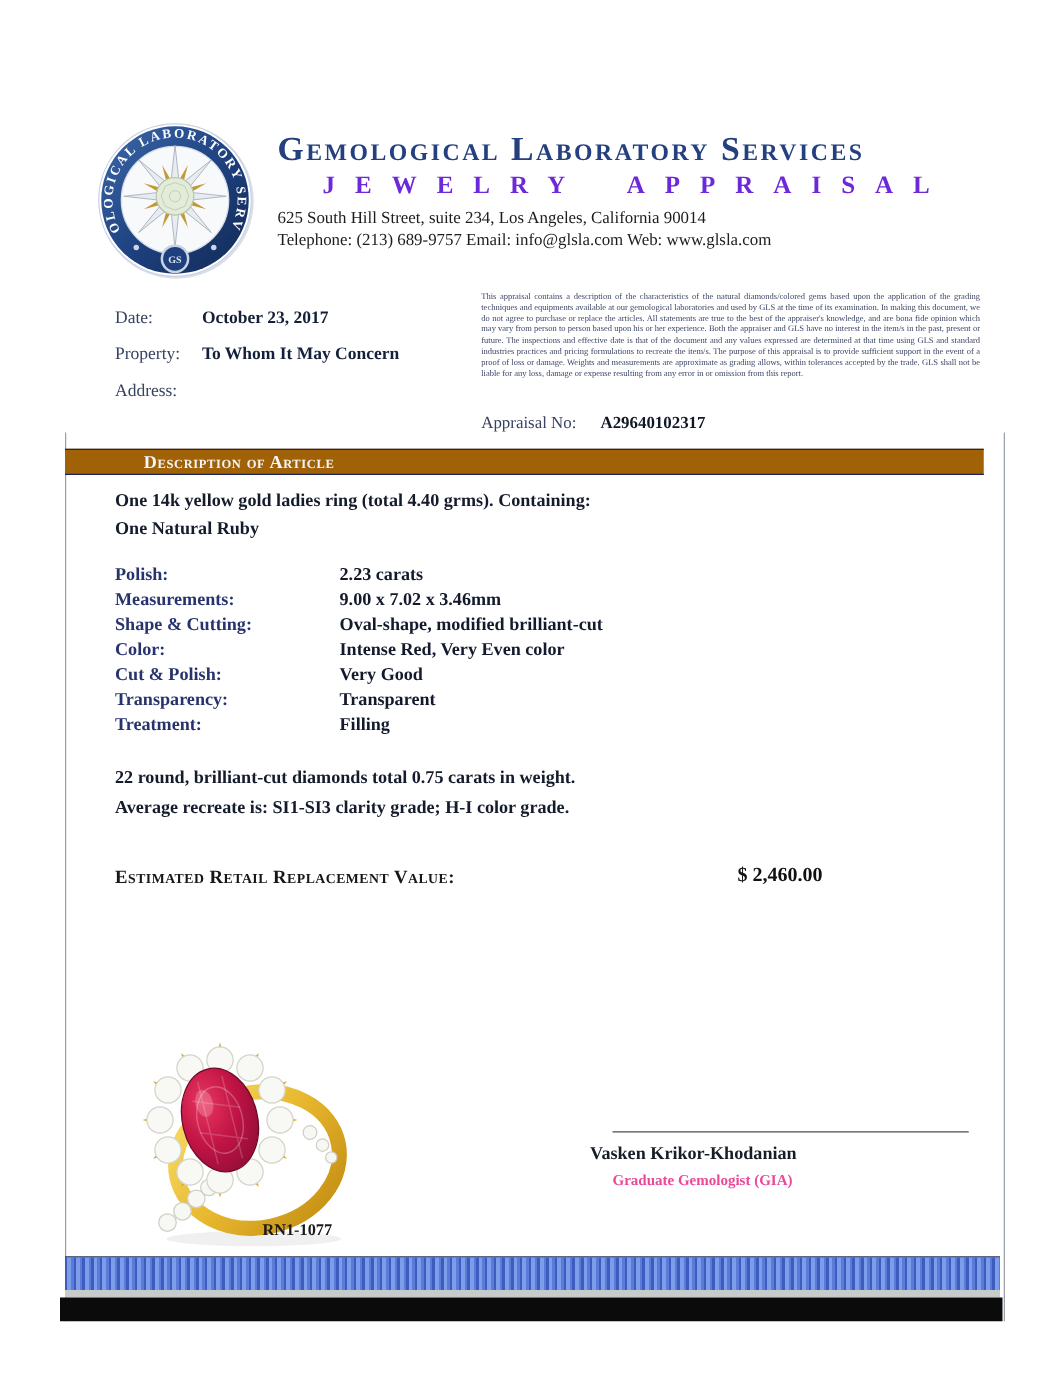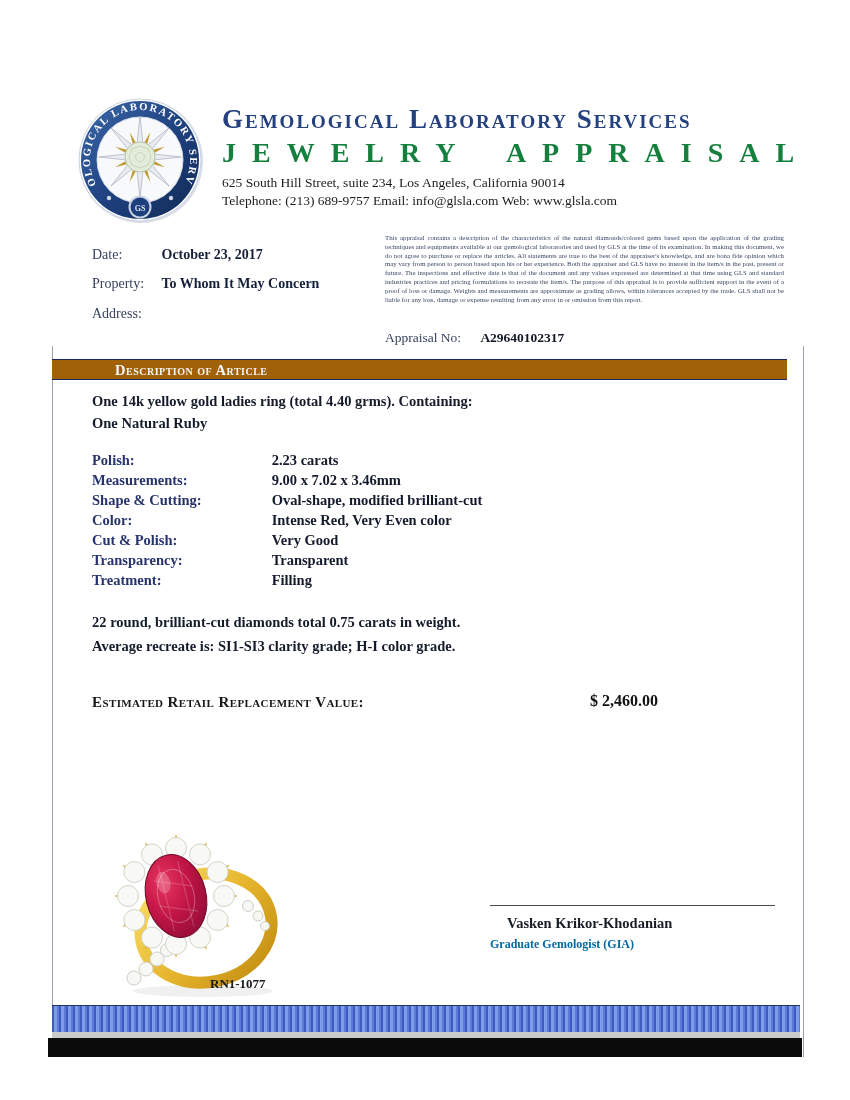--- a/index.html
+++ b/index.html
@@ -10,22 +10,22 @@
   .abs{position:absolute;}
 
   
   #logo{left:75px;top:95px;width:130px;height:130px;}
   #head-text{left:222px;top:105px;width:575px;}
   .co-title{
     font-variant:small-caps;font-weight:bold;font-size:27px;line-height:1.05;
     color:#25407f;letter-spacing:2px;white-space:nowrap;
   }
   .co-sub{
-    font-weight:bold;font-size:28px;color:#15803d;text-transform:uppercase;
-    letter-spacing:16px;word-spacing:14px;white-space:nowrap;margin-top:4px;
+    font-weight:bold;font-size:20px;color:#6d28d9;text-transform:uppercase;
+    letter-spacing:16px;word-spacing:14px;white-space:nowrap;margin-top:4px;margin-left:36px;
   }
   .co-addr{font-size:13.5px;color:#1c1c1c;margin-top:6px;white-space:nowrap;}
   .co-contact{font-size:13.5px;color:#1c1c1c;margin-top:2px;white-space:nowrap;}
 
   
   .meta-row{position:absolute;left:92px;white-space:nowrap;font-size:14px;}
   .meta-label{display:inline-block;width:66px;color:#36425f;}
   .meta-value{font-weight:bold;color:#14203a;}
   #disclaimer{
     left:385px;top:234px;width:399px;font-size:6.8px;line-height:1.3;
@@ -61,22 +61,22 @@
     left:590px;top:692px;width:130px;text-align:left;font-weight:bold;
     font-size:16px;color:#111111;white-space:nowrap;
   }
 
   
   #ring-photo{left:58px;top:828px;width:255px;height:172px;}
   #photo-caption{
     left:198px;top:976px;font-weight:bold;font-size:13px;color:#1a1a1a;white-space:nowrap;margin-left:12px;
   }
   #sig-line{left:490px;top:905px;width:285px;height:1px;background:#4d4d4d;}
-  #sig-name{left:507px;top:915px;font-weight:bold;font-size:14.5px;color:#171d28;white-space:nowrap;}
-  #sig-title{left:490px;top:937px;font-weight:bold;font-size:12px;color:#0369a1;white-space:nowrap;}
+  #sig-name{left:472px;top:915px;font-weight:bold;font-size:14.5px;color:#171d28;white-space:nowrap;}
+  #sig-title{left:490px;top:937px;font-weight:bold;font-size:12px;color:#ec4899;white-space:nowrap;}
 
   
   #ribbon{
     left:52px;top:1005px;width:748px;height:27px;
     background:repeating-linear-gradient(90deg,
       #3c5cbe 0px,#3c5cbe 2px,#7d9cea 2px,#7d9cea 5px,#5a7cd8 5px,#5a7cd8 7px);
     border-top:1px solid #26345e;
   }
   #ribbon-gray{left:52px;top:1032px;width:748px;height:6px;background:#c7cccb;}
   #bottom-bar{left:48px;top:1038px;width:754px;height:19px;background:#0b0b0b;}

